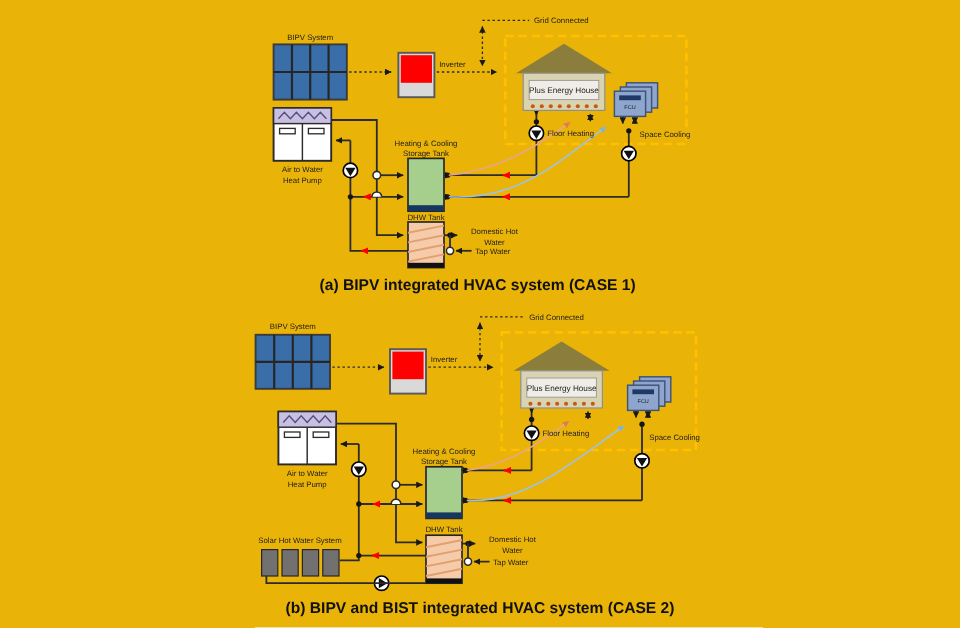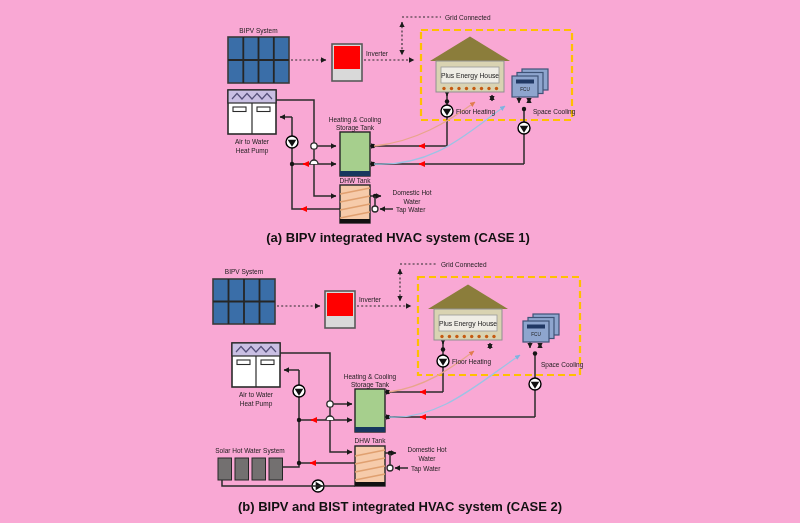--- a/index.html
+++ b/index.html
@@ -1,16 +1,16 @@
 <!DOCTYPE html>
 <html><head>
 <meta charset="utf-8">
 <style>
   html,body{margin:0;padding:0;background:#ffffff;}
-  #stage{position:relative;width:800px;height:523px;background:#f9a8d4;overflow:hidden;
+  #stage{position:relative;width:800px;height:523px;background:#eab308;overflow:hidden;
          font-family:"Liberation Sans", sans-serif;}
   svg{position:absolute;left:0;top:0;}
   text{fill:#1c1c1c;font-family:"Liberation Sans", sans-serif;}
   .lbl{font-size:6.5px;}
   .lbl-sm{font-size:4.6px;}
   .lbl-house{font-size:6.8px;}
   .caption{font-size:13px;font-weight:bold;fill:#111;}
   .pipe{stroke:#2b2b2b;stroke-width:1.5;fill:none;}
   .pipe-thin{stroke:#2b2b2b;stroke-width:1.2;fill:none;}
   .edash{stroke:#2b2b2b;stroke-width:1.1;fill:none;stroke-dasharray:2 2.2;}

